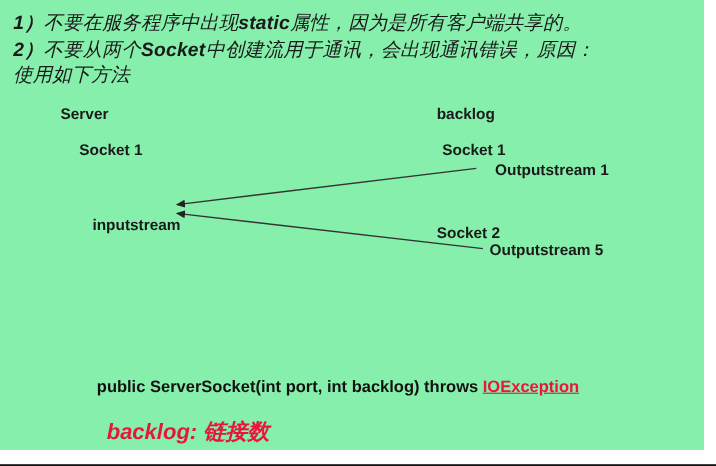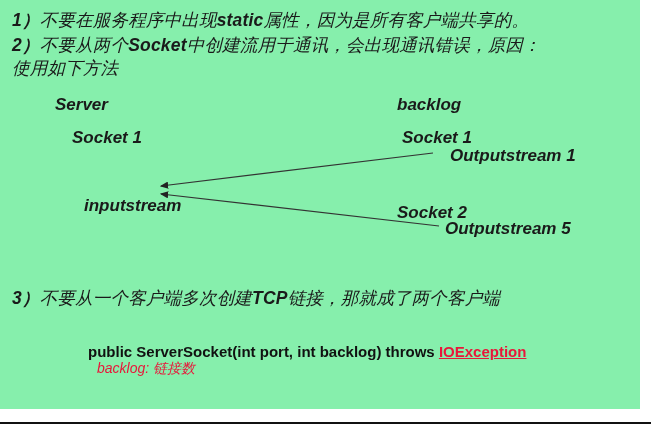--- a/index.html
+++ b/index.html
@@ -13,29 +13,29 @@
   }
   .bottom-rule {
     position: absolute; left: 0; top: 422px; width: 651px; height: 2px; background: #111;
   }
   .line {
     position: absolute; left: 12px; font-size: 17.5px; font-style: italic; color: #1a1a1a;
     white-space: nowrap; letter-spacing: 0.2px;
   }
   .line b { font-weight: bold; }
   .diag-label {
-    position: absolute; font-size: 17px; font-weight: bold; color: #1a1a1a; white-space: nowrap; font-style: italic;
+    position: absolute; font-size: 14px; font-weight: bold; color: #1a1a1a; white-space: nowrap;
   }
   .code {
     position: absolute; left: 88px; top: 343px; font-size: 15px; font-weight: bold; 
     color: #111; white-space: nowrap;
   }
   .code .ex { color: #e8173a; text-decoration: underline; }
   .backlog {
-    position: absolute; left: 97px; top: 360px; font-size: 14px; font-weight: normal; font-style: italic;
+    position: absolute; left: 97px; top: 379px; font-size: 20px; font-weight: bold; font-style: italic;
     color: #e8173a; white-space: nowrap;
   }
   svg.arrows { position: absolute; left: 0; top: 0; }
 </style>
 </head>
 <body>
 
 <div class="slide">
 
   <div class="line" style="top:8px;">
@@ -60,23 +60,20 @@
   <svg class="arrows" width="640" height="409">
     <defs>
       <marker id="ah" markerWidth="7" markerHeight="6" refX="6" refY="3" orient="auto">
         <path d="M0,0 L7,3 L0,6 z" fill="#222"></path>
       </marker>
     </defs>
     <line x1="433" y1="153" x2="161" y2="186" stroke="#333" stroke-width="1.2" marker-end="url(#ah)"></line>
     <line x1="439" y1="226" x2="161" y2="194" stroke="#333" stroke-width="1.2" marker-end="url(#ah)"></line>
   </svg>
 
-  <div class="line" style="top:286px;">
-    <b>3）</b><span>不要从一个客户端多次创建</span><b>TCP</b><span>链接，那就成了两个客户端</span>
-  </div>
 
   <div class="code">
     <span>public ServerSocket(int port, int backlog) throws </span><span class="ex">IOException</span>
   </div>
   <div class="backlog">backlog: 链接数</div>
 </div>
 
 <div class="bottom-rule"></div>
 
 </body></html>

